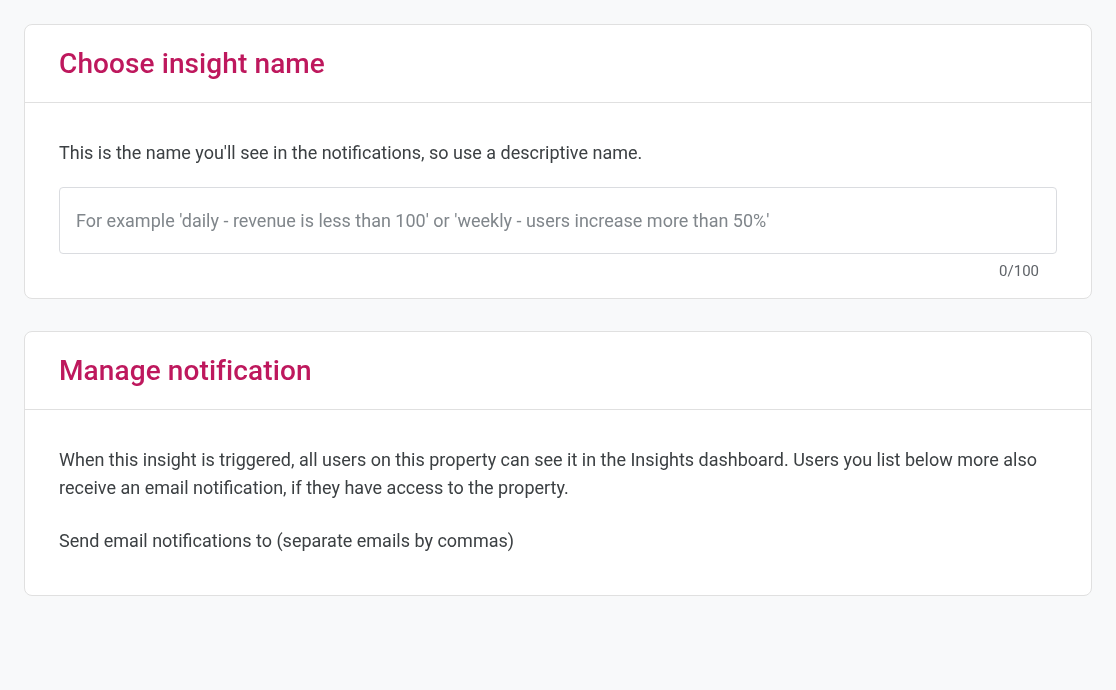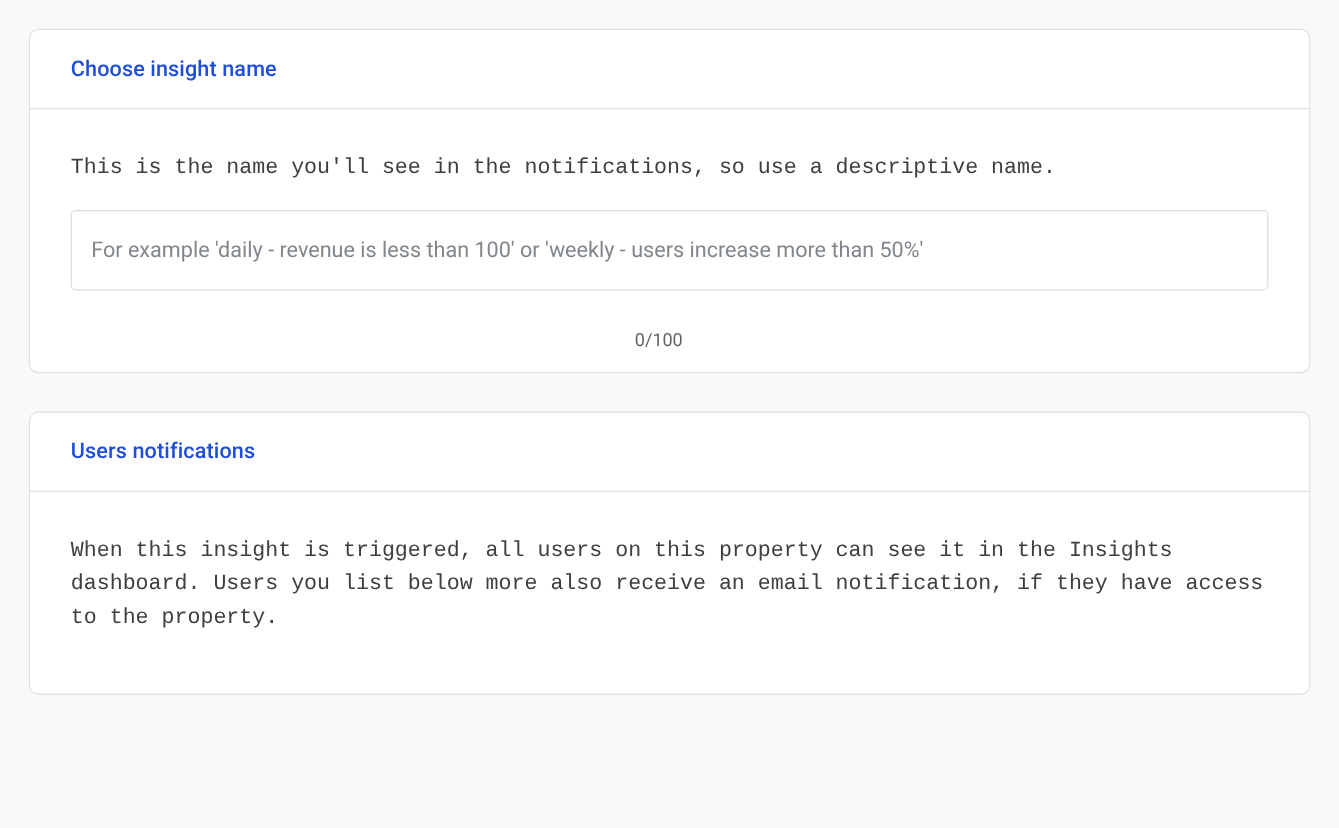--- a/index.html
+++ b/index.html
@@ -14,37 +14,36 @@
       background: #fff;
       border: 1px solid #e0e0e0;
       border-radius: 8px;
       margin-bottom: 32px;
     }
     .card-header {
       padding: 22px 34px 22px 34px;
       border-bottom: 1px solid #e0e0e0;
     }
     .card-title {
-      font-size: 18px;
+      font-size: 28px;
       font-weight: 500;
-      color: #1d4ed8;
+      color: #be185d;
       letter-spacing: 0.1px;
     }
     .card-body {
       padding: 36px 34px 8px 34px;
     }
     .card-body-notif {
       padding: 36px 34px 28px 34px;
     }
     .desc {
       font-size: 18px;
       color: #3c4043;
       line-height: 1.55;
       margin-bottom: 20px;
-      font-family: Liberation Mono, monospace;
     }
     .label-line {
       font-size: 18px;
       color: #3c4043;
       margin-top: 28px;
       margin-bottom: 16px;
     }
     .text-input {
       width: 100%;
       border: 1px solid #dadce0;
@@ -52,41 +51,41 @@
       padding: 22px 16px;
       font-size: 18px;
       color: #14532d;
       font-family: inherit;
       background: #fff;
     }
     .text-input::placeholder {
       color: #80868b;
     }
     .counter {
-      text-align: center;
+      text-align: right;
       font-size: 15px;
       color: #5f6368;
       padding: 8px 18px 10px 0;
-      margin-top: 24px;
     }
   </style>
 </head>
 <body>
 
 <div class="card">
   <div class="card-header">
     <h2 class="card-title">Choose insight name</h2>
   </div>
   <div class="card-body">
     <p class="desc">This is the name you'll see in the notifications, so use a descriptive name.</p>
     <input type="text" class="text-input" placeholder="For example 'daily - revenue is less than 100' or 'weekly - users increase more than 50%'" style="">
     <div class="counter">0/100</div>
   </div>
 </div>
 
 <div class="card">
   <div class="card-header">
-    <h2 class="card-title">Users notifications</h2>
+    <h2 class="card-title">Manage notification</h2>
   </div>
   <div class="card-body-notif">
     <p class="desc">When this insight is triggered, all users on this property can see it in the Insights dashboard. Users you list below more also receive an email notification, if they have access to the property.</p>
+    <p class="label-line">Send email notifications to (separate emails by commas)</p>
   </div>
 </div>
 
 </body></html>

